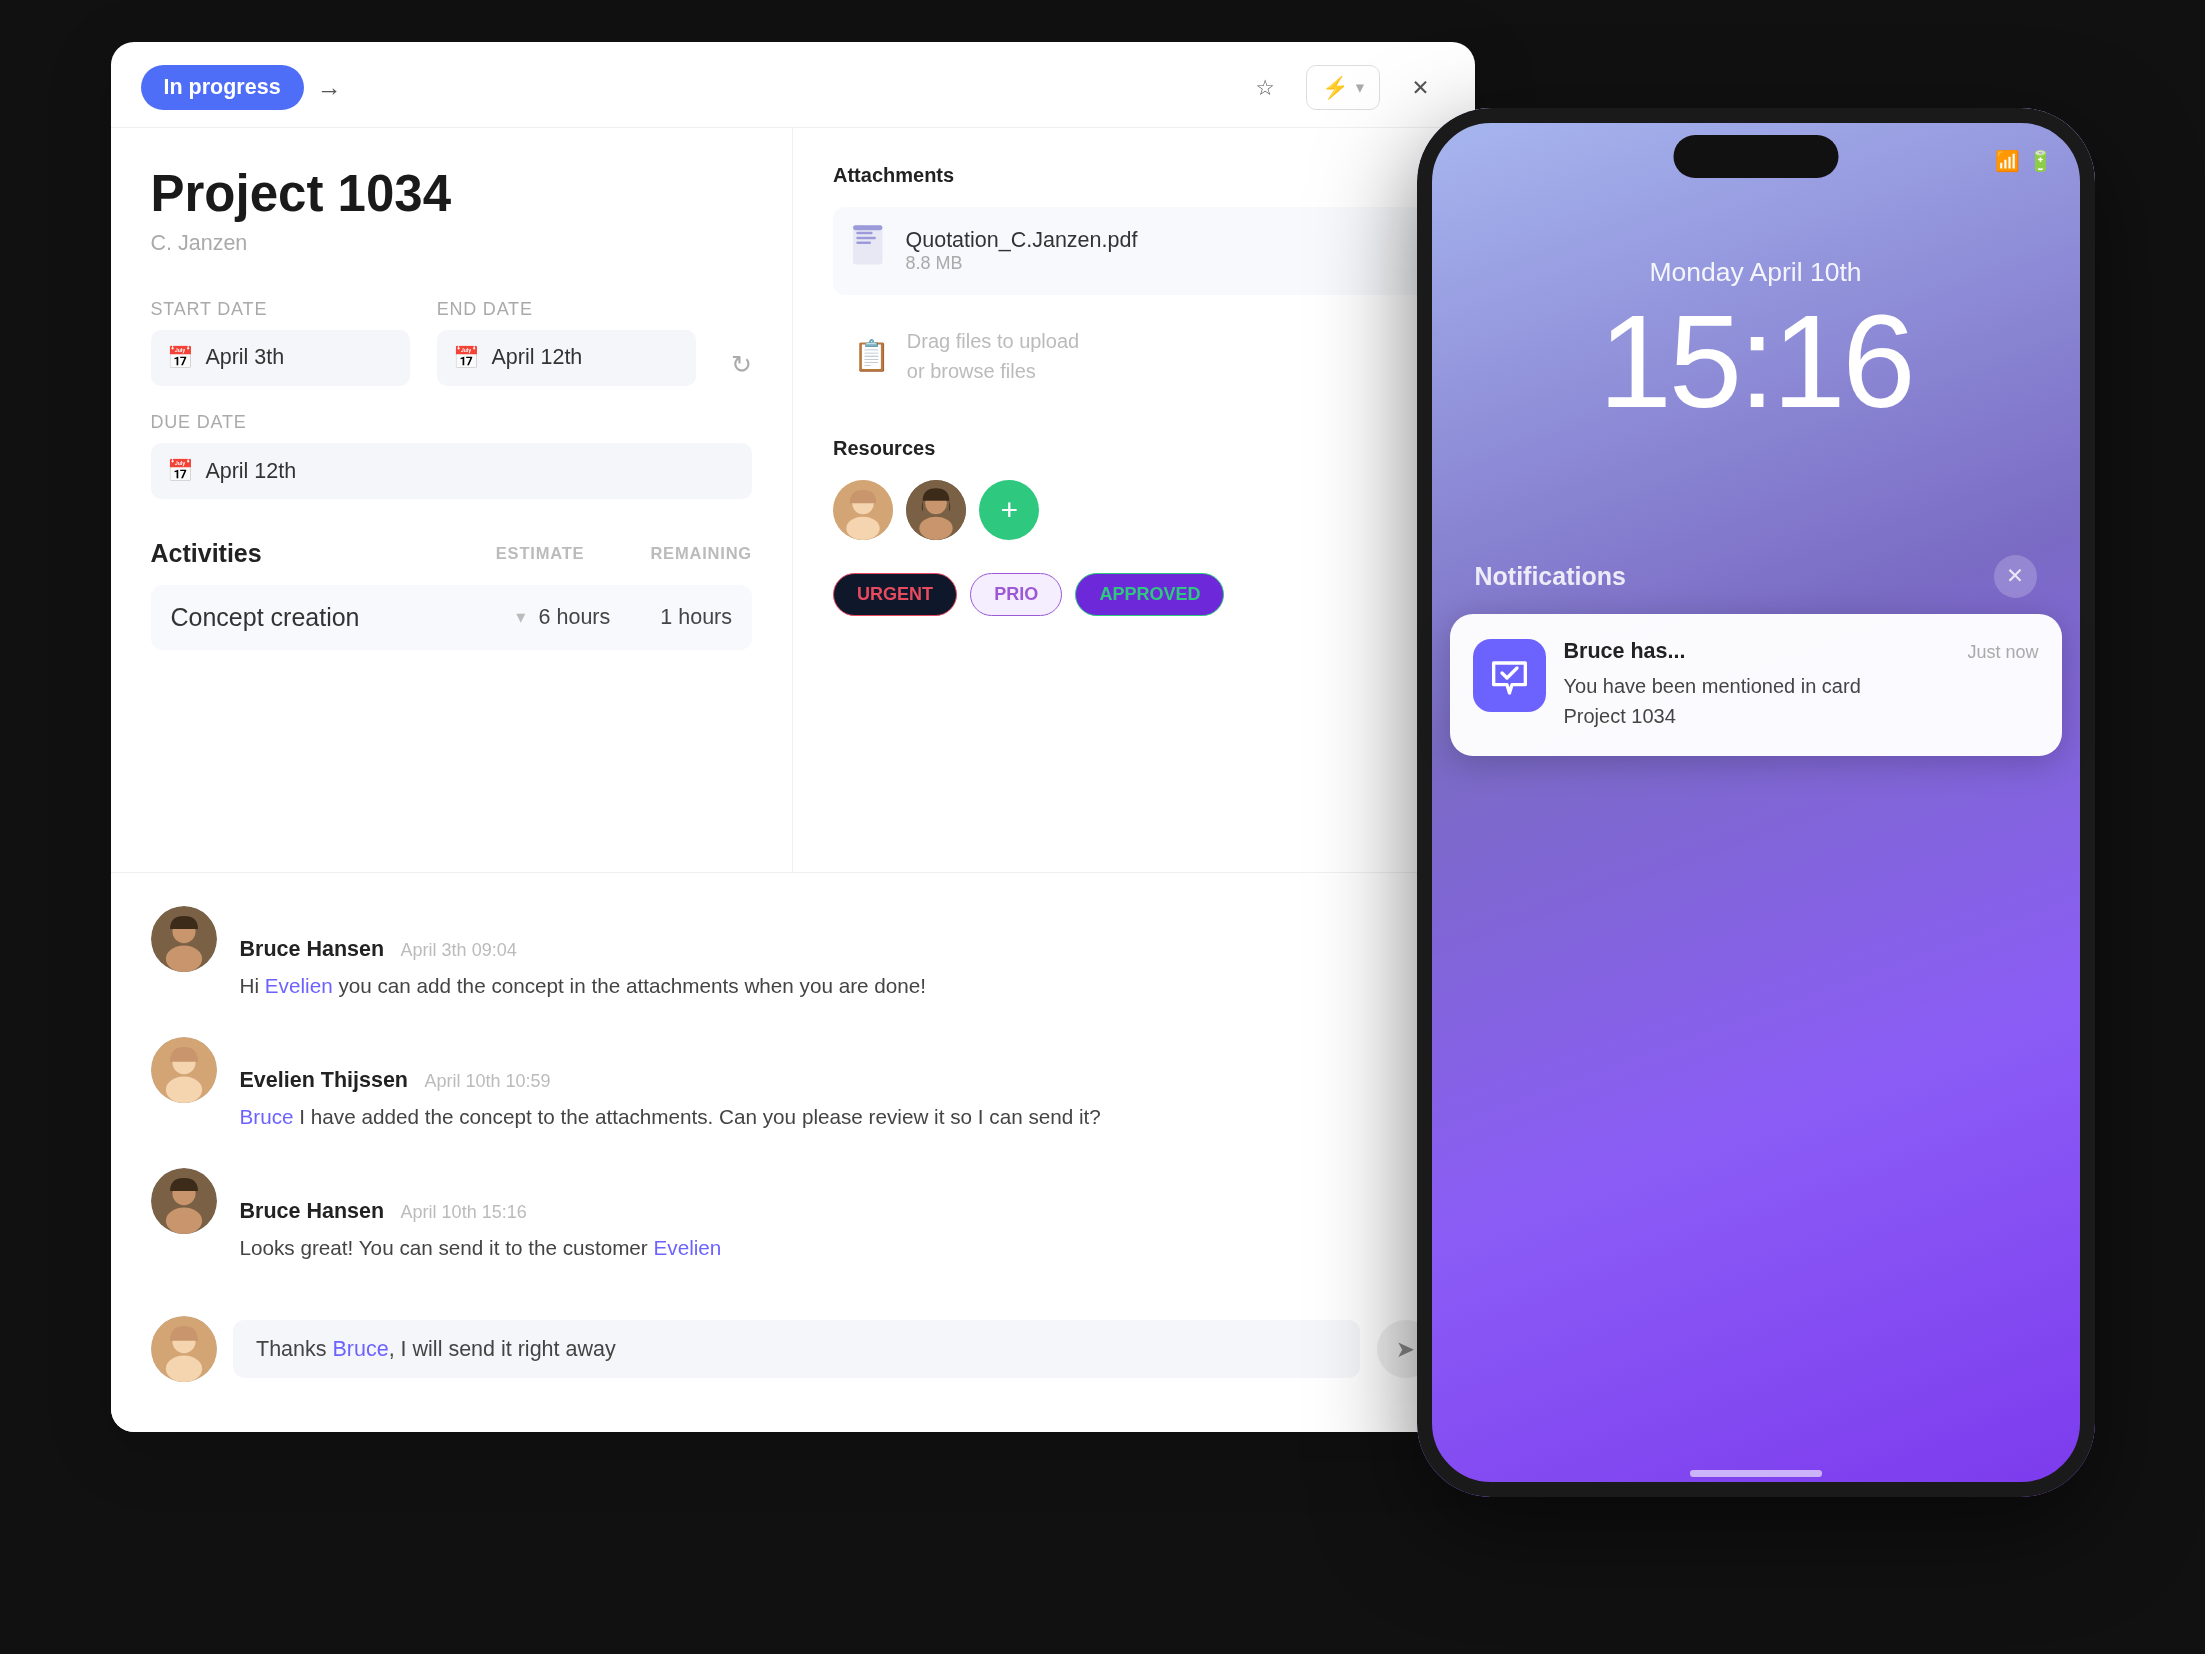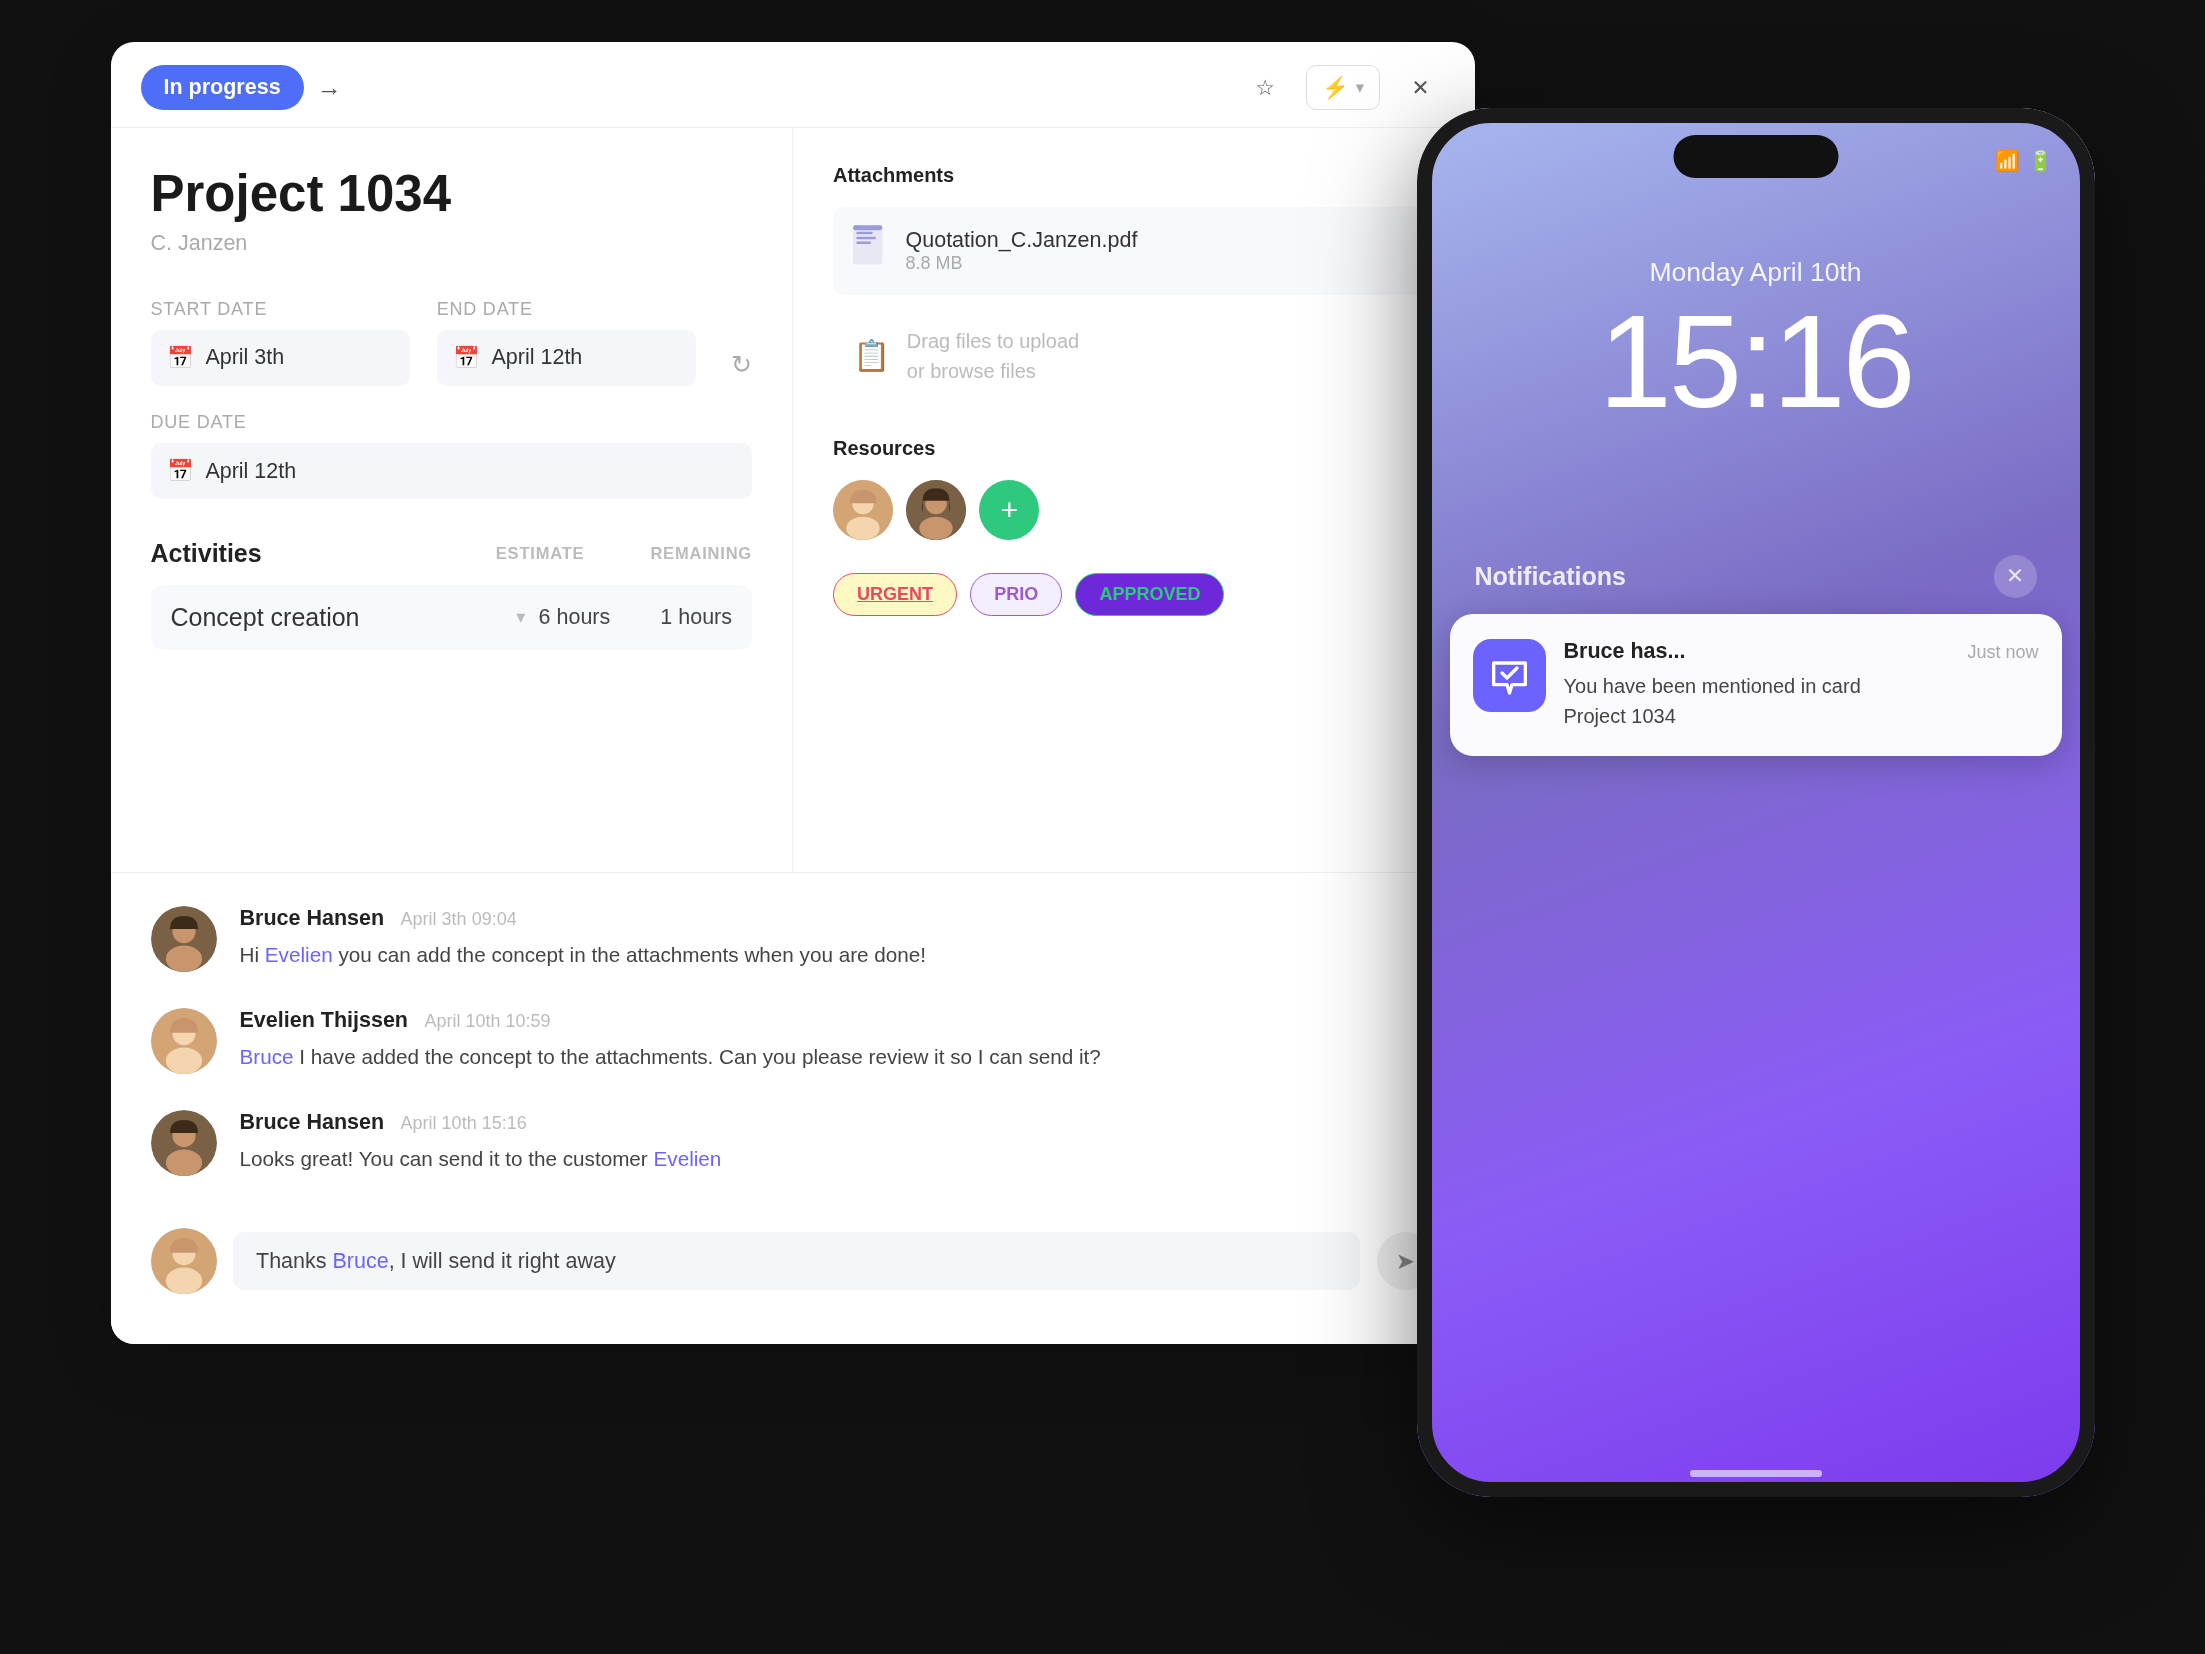--- a/index.html
+++ b/index.html
@@ -187,21 +187,21 @@
     
     .labels-section { margin-top: 33px; }
     .labels { display: flex; gap: 13.2px; margin-top: 13.2px; flex-wrap: wrap; }
     .label-badge {
       border-radius: 25px;
       padding: 10px 23px;
       font-size: 18px;
       font-weight: 600;
       border: 1.7px solid;
     }
-    .label-urgent { color: #e84a5f; border-color: #e84a5f; background: #fef9c3; text-decoration: underline; }
+    .label-urgent { color: #e84a5f; border-color: #e84a5f; background: #0f172a; }
     .label-prio { color: #9b59d4; border-color: #9b59d4; background: #f5eeff; }
     .label-approved { color: #2ec97e; border-color: #2ec97e; background: #6d28d9; }
 
     
     .comments-section {
       position: absolute;
       bottom: 0; left: 0;
       width: 1364px;
       background: #fff;
       border-top: 0.8px solid #f0f0f0;
@@ -211,21 +211,21 @@
     .comment-row { display: flex; gap: 23px; margin-bottom: 36px; }
     .comment-avatar {
       width: 66px; height: 66px; border-radius: 50%;
       flex-shrink: 0;
       background: #ccc;
       overflow: hidden;
       display: flex; align-items: center; justify-content: center;
     }
     .comment-content { flex: 1; }
     .comment-meta { display: flex; gap: 16.5px; align-items: baseline; margin-bottom: 8.3px; }
-    .comment-author { font-size: 21.5px; font-weight: 600; color: #222; }
+    .comment-author { font-size: 21.5px; font-weight: 600; color: #222; margin-top: 31px; }
     .comment-time { font-size: 18px; color: #bbb; }
     .comment-text { font-size: 20.7px; color: #444; line-height: 1.5; }
     .mention { color: #6c63ff; font-weight: 500; }
 
     
     .comment-input-row {
       display: flex; align-items: center; gap: 16.5px;
       padding: 16.5px 0;
     }
     .comment-input-wrap {

